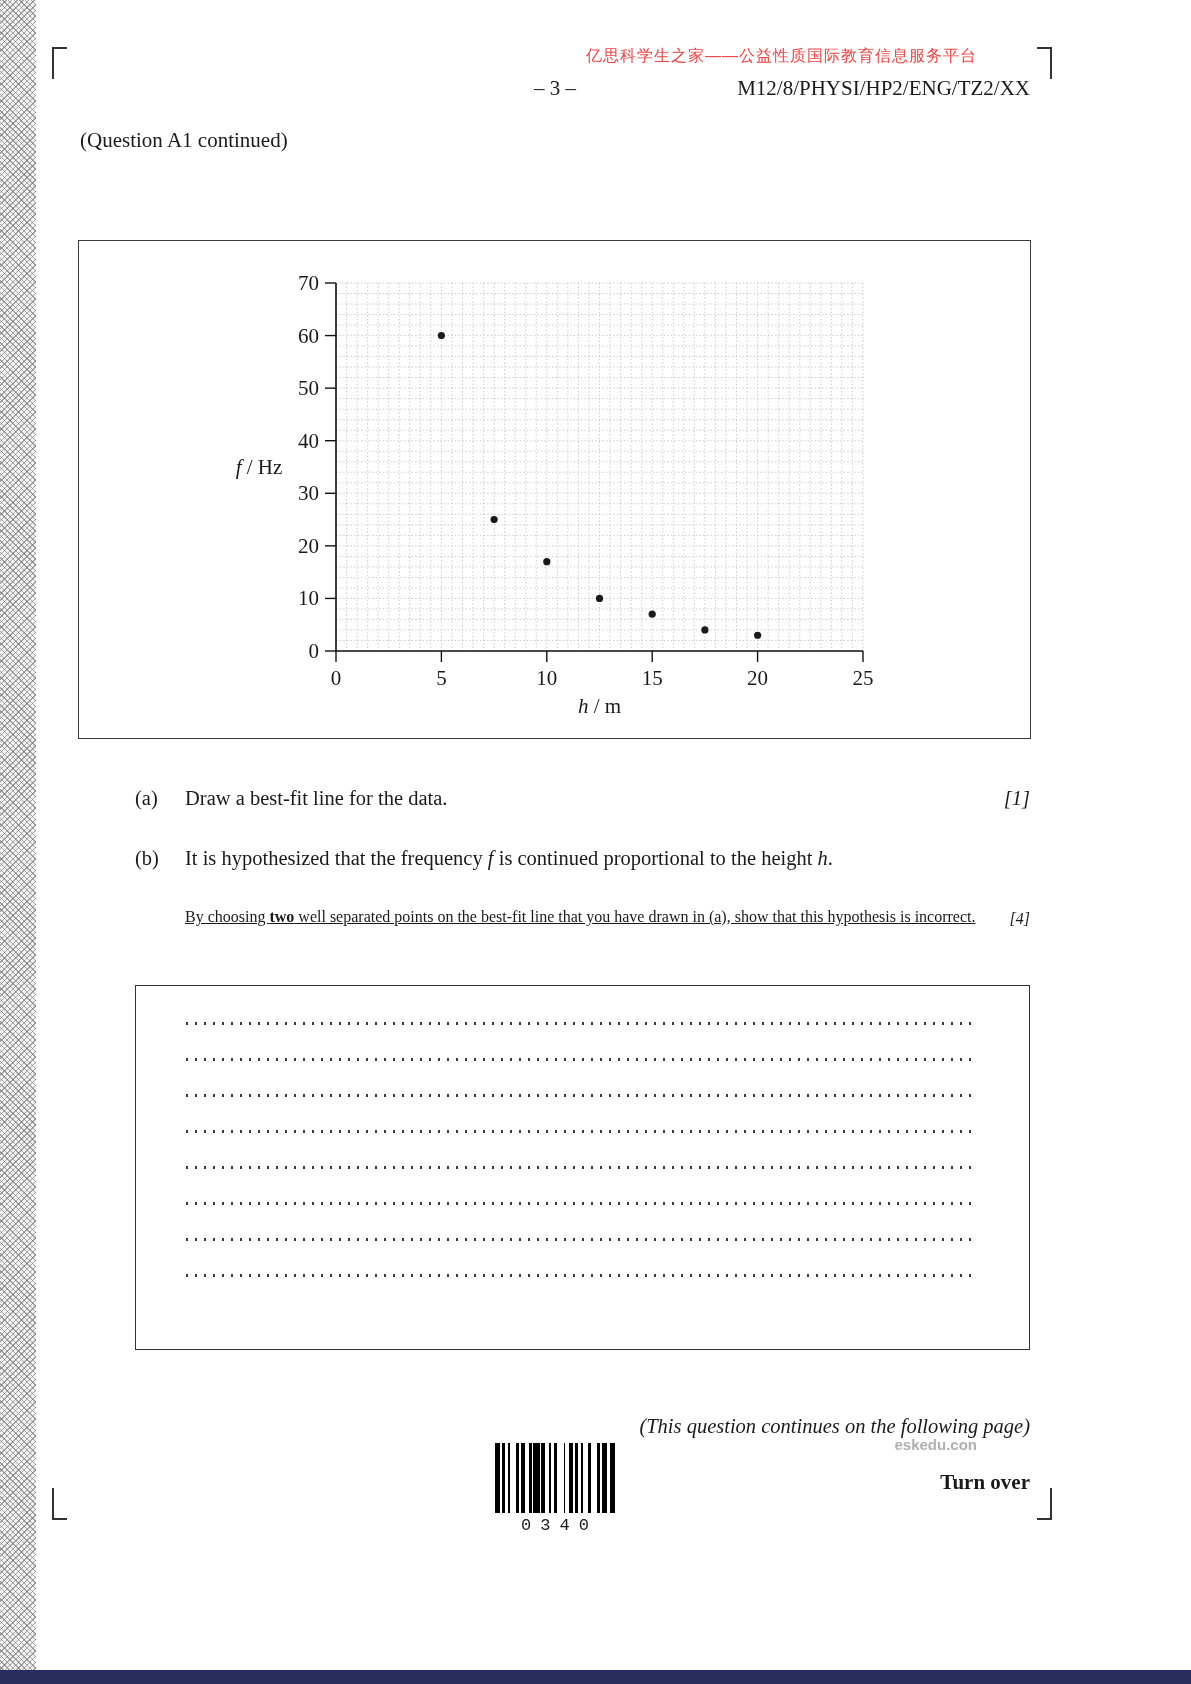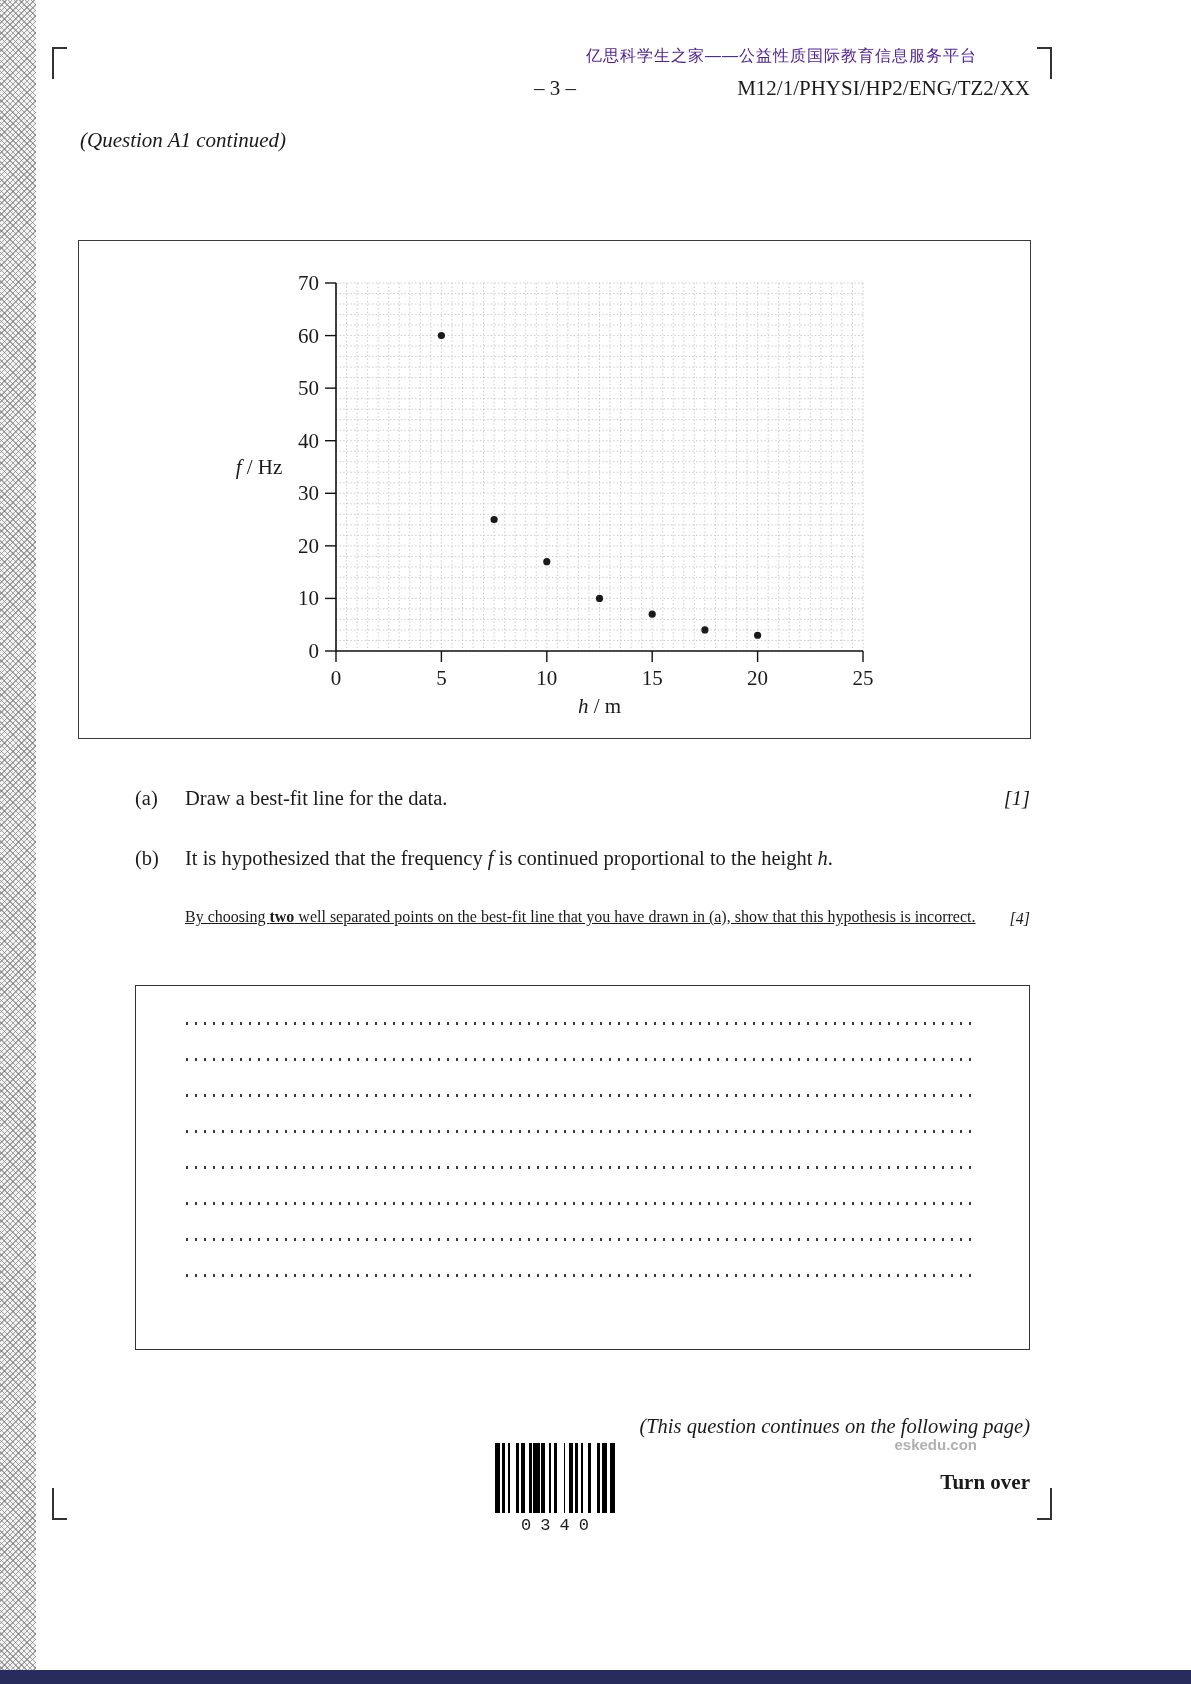--- a/index.html
+++ b/index.html
@@ -14,26 +14,26 @@
       repeating-linear-gradient(135deg, rgba(110,110,110,.6) 0 1px, transparent 1px 4px),
       #f3f3f3;
   }
   .bottom-bar{position:absolute;left:0;bottom:0;width:100%;height:14px;background:#272c5c;}
   .crop{position:absolute;width:13px;height:30px;}
   .crop.tl{left:52px;top:47px;border-left:2px solid #333;border-top:2px solid #333;}
   .crop.tr{left:1037px;top:47px;border-right:2px solid #333;border-top:2px solid #333;}
   .crop.bl{left:52px;top:1488px;border-left:2px solid #333;border-bottom:2px solid #333;}
   .crop.br{left:1037px;top:1488px;border-right:2px solid #333;border-bottom:2px solid #333;}
 
-  .platform-text{position:absolute;right:214px;top:46px;font-size:16px;color:#4c1d95;
+  .platform-text{position:absolute;right:214px;top:46px;font-size:16px;color:#ef4444;
     font-family:"Liberation Sans",sans-serif;letter-spacing:1px;}
   .page-number{position:absolute;left:515px;top:76px;width:80px;text-align:center;font-size:21px;}
   .paper-code{position:absolute;right:161px;top:76px;font-size:21px;}
 
-  .continued-note{position:absolute;left:80px;top:128px;font-style:italic;font-size:21px;}
+  .continued-note{position:absolute;left:80px;top:128px;font-size:21px;}
   .intro-text{position:absolute;left:135px;top:183px;font-size:20.5px;}
 
   .graph-box{position:absolute;left:78px;top:240px;width:951px;height:497px;border:1.5px solid #3a3a3a;}
   .graph-box svg{display:block;font-family:"Liberation Serif","DejaVu Serif",serif;}
 
   .qrow{position:absolute;left:135px;right:161px;font-size:20.5px;}
   .qrow .qlabel{position:absolute;left:0;top:0;}
   .qrow .qtext{position:absolute;left:50px;top:0;right:30px;}
   .qrow .qmarks{position:absolute;right:0;top:0;font-style:italic;}
   .row-a{top:787px;}
@@ -66,21 +66,21 @@
 <div class="page">
 
   <div class="hatch-strip"></div>
   <div class="crop tl"></div>
   <div class="crop tr"></div>
   <div class="crop bl"></div>
   <div class="crop br"></div>
 
   <div class="platform-text">亿思科学生之家——公益性质国际教育信息服务平台</div>
   <div class="page-number">– 3 –</div>
-  <div class="paper-code">M12/1/PHYSI/HP2/ENG/TZ2/XX</div>
+  <div class="paper-code">M12/8/PHYSI/HP2/ENG/TZ2/XX</div>
 
   <div class="continued-note">(Question A1 continued)</div>
 
   <div class="graph-box">
     <svg width="948" height="494" viewBox="0 0 948 494">
         <line x1="257" y1="42" x2="257" y2="410" stroke="#bcbcbc" stroke-width="0.8" stroke-dasharray="1.4 2.2"></line>
         <line x1="267.54" y1="42" x2="267.54" y2="410" stroke="#bcbcbc" stroke-width="0.8" stroke-dasharray="1.4 2.2"></line>
         <line x1="278.08" y1="42" x2="278.08" y2="410" stroke="#bcbcbc" stroke-width="0.8" stroke-dasharray="1.4 2.2"></line>
         <line x1="288.62" y1="42" x2="288.62" y2="410" stroke="#bcbcbc" stroke-width="0.8" stroke-dasharray="1.4 2.2"></line>
         <line x1="299.15999999999997" y1="42" x2="299.15999999999997" y2="410" stroke="#bcbcbc" stroke-width="0.8" stroke-dasharray="1.4 2.2"></line>

